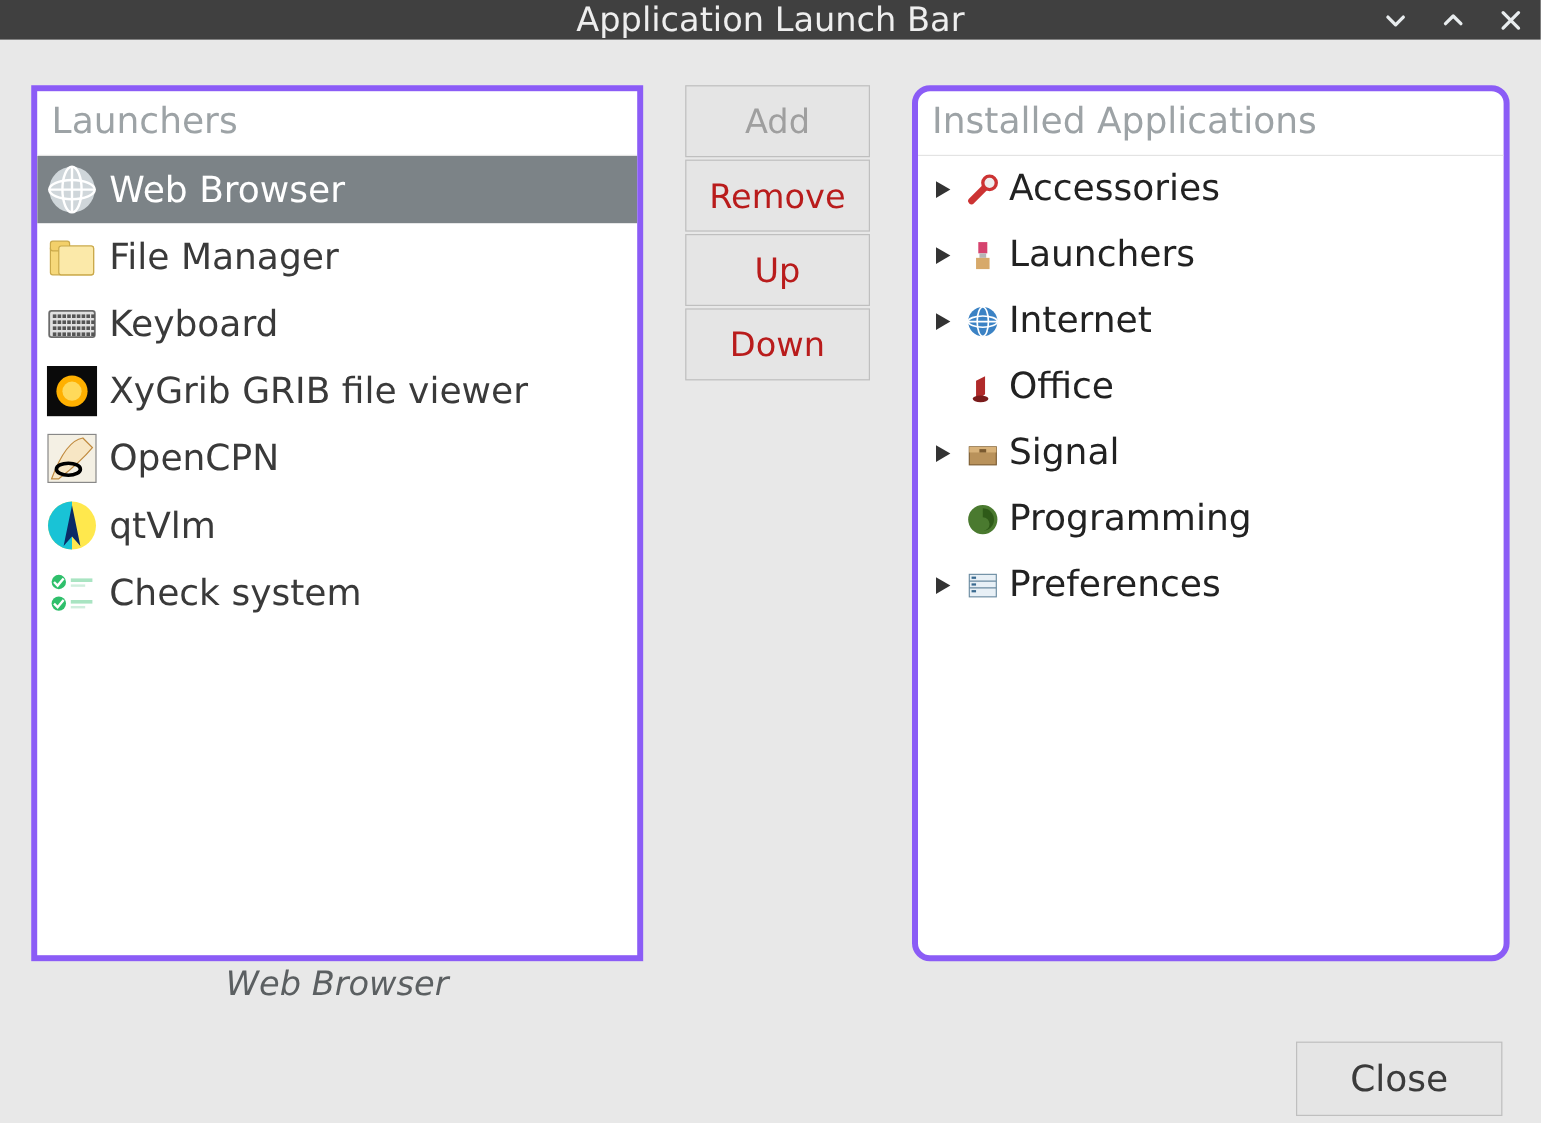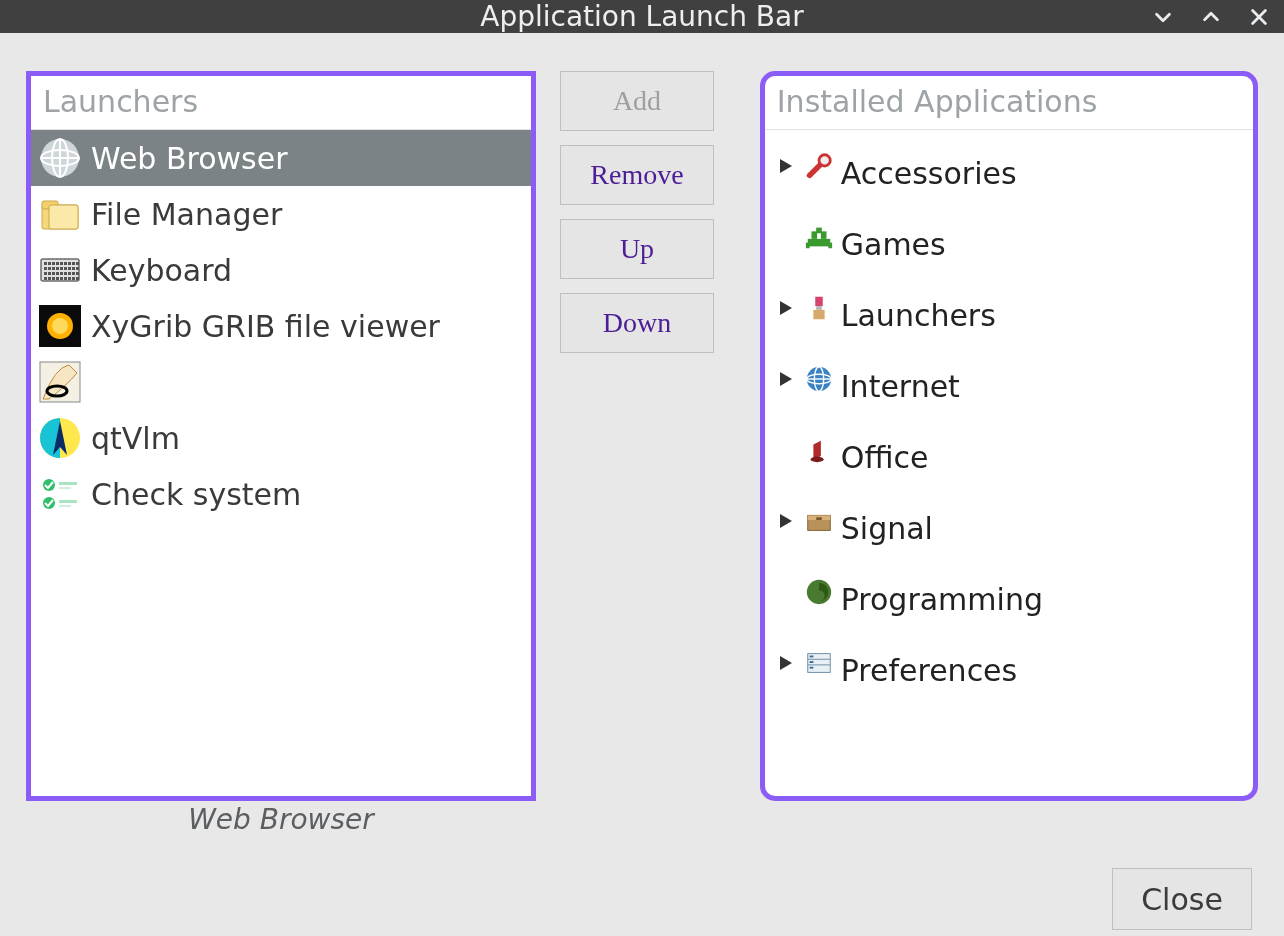--- a/index.html
+++ b/index.html
@@ -83,31 +83,31 @@
   .status {
     text-align: center;
     font-style: italic;
     color: #5b5f61;
     font-size: 28px;
     margin-top: 2px;
   }
 
   .button-col {
     width: 180px;
-    display: flex; flex-direction: column; 
+    display: flex; flex-direction: column; align-items: center;
     padding-top: 0px;
-    gap: 14px;
-    margin-left: 24px; margin-right: 24px; font-family: Liberation Serif, serif;
+    gap: 2px;
+    margin-left: 24px; margin-right: 24px;
   }
   .btn {
     width: 154px;
     height: 60px;
     border: 1px solid #bfbfbf;
     background: #e5e5e5;
-    color: #4c1d95;
+    color: #b91c1c;
     font-size: 28px;
     display: flex; align-items:center; justify-content:center;
     cursor: pointer;
     user-select:none;
   }
   .btn.disabled { color: #9f9f9f; cursor: default; }
 
   
   .tree .tree-item{
     display:flex; align-items:center; gap:6px;
@@ -119,25 +119,25 @@
   }
   .tree .disclosure.has::before{
     content:"";
     display:inline-block;
     width:0;height:0;
     border-left: 12px solid #333;
     border-top: 7px solid transparent;
     border-bottom: 7px solid transparent;
   }
   .tree .cat-icon{ width: 32px; display:inline-flex;align-items:center;justify-content:center;}
-  .tree .label { color:#222;margin-top:16px; }
+  .tree .label { color:#222; }
 
   .footer { display:flex; justify-content:flex-end; padding: 32px 6px 0 0; }
   .close-btn {
-    width: 140px; height: 62px;
+    width: 172px; height: 62px;
     border: 1px solid #bfbfbf;
     background: #e5e5e5;
     color: #3b3b3b;
     font-size: 30px;
     display:flex;align-items:center;justify-content:center;
     cursor:pointer;
   }
 
   
   .ic { width: 42px; height: 42px; }
@@ -253,20 +253,21 @@
                 <span class="label">XyGrib GRIB file viewer</span>
               </div>
               <div class="item">
                 <span class="icon">
                   <svg class="ic" viewBox="0 0 42 42">
                     <rect x="1" y="1" width="40" height="40" fill="#f4f0e4" stroke="#888"></rect>
                     <path d="M4 38 Q 16 6, 30 4 L 38 12 Q 28 24, 10 38 Z" fill="#f7e6c4" stroke="#c08a3e"></path>
                     <ellipse cx="18" cy="30" rx="10" ry="5" fill="none" stroke="#000" stroke-width="3"></ellipse>
                   </svg>
                 </span>
+                <span class="label">OpenCPN</span>
               </div>
               <div class="item">
                 <span class="icon">
                   <svg class="ic" viewBox="0 0 42 42">
                     <circle cx="21" cy="21" r="20" fill="#ffe84d"></circle>
                     <path d="M21 41 A20 20 0 0 1 21 1 Z" fill="#19c3d6"></path>
                     <path d="M21 4 L28 38 L21 30 L14 38 Z" fill="#0b2b66"></path>
                   </svg>
                 </span>
                 <span class="label">qtVlm</span>
@@ -305,34 +306,20 @@
               <span class="disclosure has"></span>
               <span class="cat-icon">
                 <svg viewBox="0 0 32 32" width="30" height="30">
                   <path d="M6 26 L18 14" stroke="#c33" stroke-width="6" stroke-linecap="round"></path>
                   <circle cx="22" cy="10" r="6" fill="#eee" stroke="#c33" stroke-width="3"></circle>
                 </svg>
               </span>
               <span class="label">Accessories</span>
             </div>
             <div class="tree-item">
-              <span class="disclosure "></span>
-              <span class="cat-icon">
-                <svg viewBox="0 0 32 32" width="30" height="30">
-                  <rect x="4" y="18" width="24" height="8" fill="#3a9a2e"></rect>
-                  <rect x="8" y="10" width="6" height="8" fill="#3a9a2e"></rect>
-                  <rect x="18" y="10" width="6" height="8" fill="#3a9a2e"></rect>
-                  <rect x="13" y="6" width="6" height="6" fill="#3a9a2e"></rect>
-                  <rect x="2" y="22" width="4" height="6" fill="#3a9a2e"></rect>
-                  <rect x="26" y="22" width="4" height="6" fill="#3a9a2e"></rect>
-                </svg>
-              </span>
-              <span class="label">Games</span>
-            </div>
-            <div class="tree-item">
               <span class="disclosure has"></span>
               <span class="cat-icon">
                 <svg viewBox="0 0 32 32" width="30" height="30">
                   <rect x="12" y="4" width="8" height="10" fill="#d6436e"></rect>
                   <rect x="13" y="14" width="6" height="4" fill="#b6b6b6"></rect>
                   <rect x="10" y="18" width="12" height="10" fill="#d7a96a"></rect>
                 </svg>
               </span>
               <span class="label">Launchers</span>
             </div>

